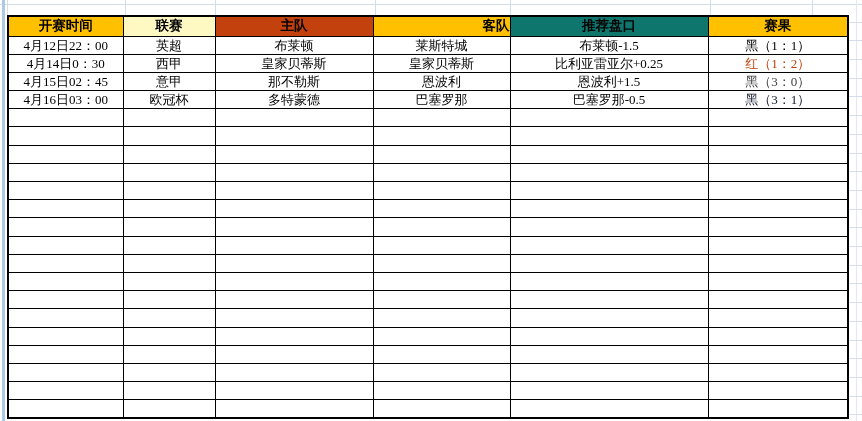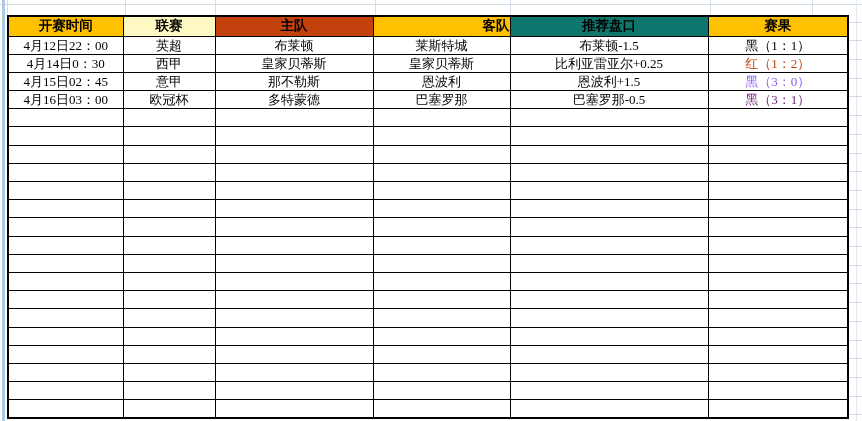--- a/index.html
+++ b/index.html
@@ -121,29 +121,29 @@
           <td>皇家贝蒂斯</td>
           <td>比利亚雷亚尔+0.25</td>
           <td style="color: #c2410c;">红（1：2）</td>
         </tr>
         <tr>
           <td>4月15日02：45</td>
           <td>意甲</td>
           <td>那不勒斯</td>
           <td>恩波利</td>
           <td>恩波利+1.5</td>
-          <td style="color: #8b5cf6;">黑（3：0）</td>
+          <td style="color: #404040;">黑（3：0）</td>
         </tr>
         <tr>
           <td>4月16日03：00</td>
           <td>欧冠杯</td>
           <td>多特蒙德</td>
           <td>巴塞罗那</td>
           <td>巴塞罗那-0.5</td>
-          <td style="color: #701a75; margin-top: 46px;">黑（3：1）</td>
+          <td style="color: #0f172a; margin-top: 46px;">黑（3：1）</td>
         </tr>
         <tr>
           <td></td>
           <td></td>
           <td></td>
           <td></td>
           <td></td>
           <td></td>
         </tr>
         <tr>

